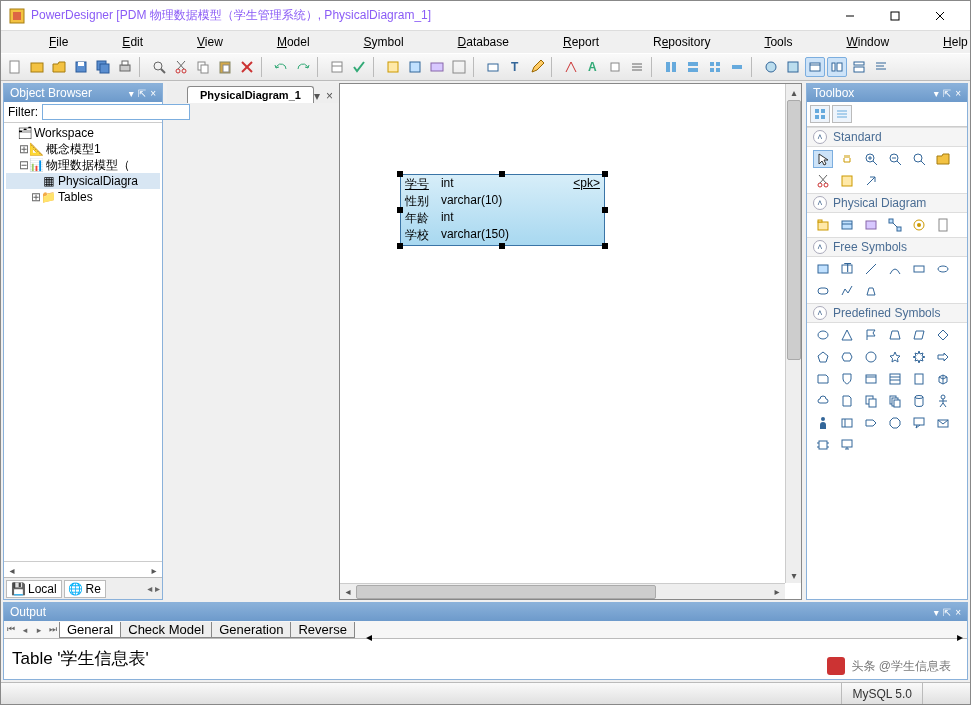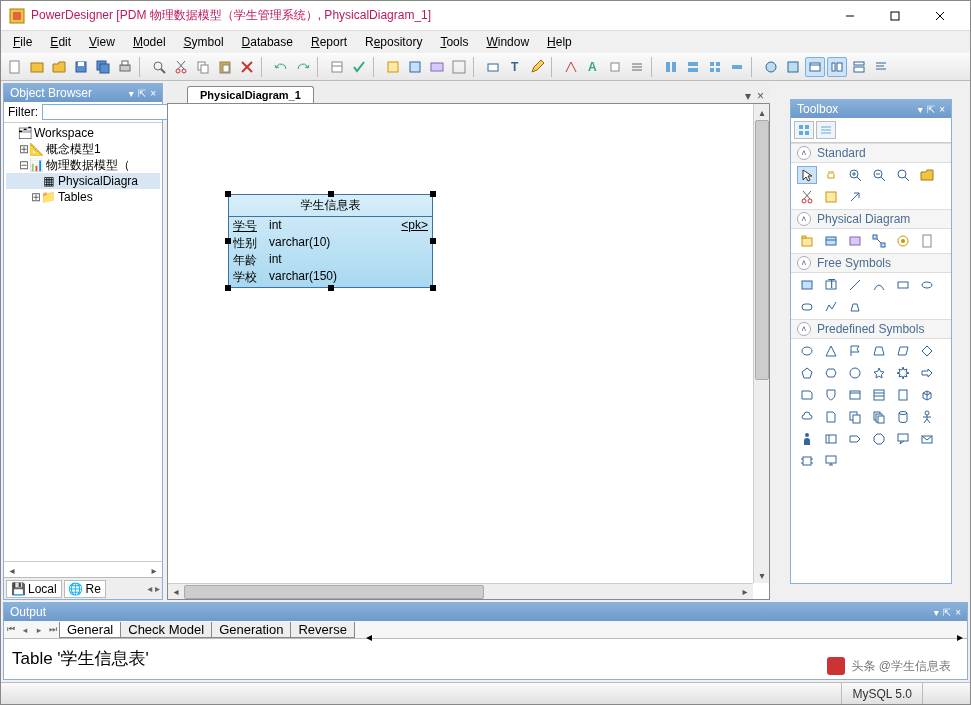--- a/index.html
+++ b/index.html
@@ -1,26 +1,26 @@
 <!DOCTYPE html>
 <html><head>
 <meta charset="utf-8">
 <style>
 * { box-sizing: border-box; margin: 0; padding: 0; font-family: "Segoe UI", Tahoma, sans-serif; font-size: 12px; }
 body { background: #f0f0f0; width: 971px; height: 705px; overflow: hidden; border: 1px solid #888; display: flex; flex-direction: column; }
 
 
 .titlebar { height: 30px; background: #fff; display: flex; align-items: center; padding: 0 8px; border-bottom: 1px solid #ddd; }
 .titlebar .app-icon { width: 16px; height: 16px; margin-right: 6px; }
-.titlebar .title { flex: 1; color: #be185d; }
+.titlebar .title { flex: 1; color: #8b5cf6; }
 .titlebar .wbtn { width: 45px; height: 28px; display: flex; align-items: center; justify-content: center; color: #000; }
 
 
 .menubar { height: 22px; background: #f0f0f0; display: flex; align-items: center; padding: 0 4px; gap: 2px; }
-.menubar span { padding: 2px 8px; cursor: default; }
+.menubar span { padding: 2px 8px; cursor: default; margin-left: 36px; }
 .menubar span u { text-decoration: underline; }
 
 
 .toolbar { height: 28px; background: linear-gradient(#fafafa,#e8e8e8); border-top: 1px solid #fff; border-bottom: 1px solid #bbb; display: flex; align-items: center; padding: 0 4px; gap: 2px; overflow: hidden; }
 .tbtn { width: 20px; height: 20px; display: flex; align-items: center; justify-content: center; border: 1px solid transparent; border-radius: 2px; }
 .tsep { width: 6px; height: 20px; border-left: 1px solid #bbb; margin: 0 2px; }
 .tbtn.pressed { background: #cde3f8; border-color: #7caedf; }
 
 
 .middle { flex: 1; display: flex; min-height: 0; }
@@ -35,21 +35,21 @@
 .tree { flex: 1; overflow: auto; padding: 2px; font-size: 11px; line-height: 16px; }
 .tree-row { display: flex; align-items: center; white-space: nowrap; }
 .tree-row .tw { width: 12px; text-align: center; color: #666; }
 .tree-row .ticon { width: 14px; height: 14px; margin-right: 2px; display: inline-flex; align-items: center; justify-content: center; }
 .tree-row.selected { background: #d8e6f3; }
 .browser-tabs { height: 22px; border-top: 1px solid #bbb; display: flex; align-items: center; gap: 2px; padding: 0 2px; background: #eee; }
 .browser-tabs .btab { display: flex; align-items: center; gap: 2px; padding: 1px 4px; border: 1px solid #bbb; background: #fff; font-size: 11px; }
 .browser-tabs .scroll { font-size: 10px; color: #666; margin-left: auto; }
 
 
-.diagram-area { flex: 1; display: flex; flex-direction: column; margin: 2px; min-width: 0; }
+.diagram-area { flex: 1; display: flex; flex-direction: row; margin: 2px; min-width: 0; }
 .diag-tabs { height: 20px; display: flex; align-items: flex-end; padding-left: 20px; background: #eee; }
 .diag-tab { background: #fff; border: 1px solid #888; border-bottom: none; padding: 2px 12px; font-weight: bold; font-size: 11px; border-radius: 3px 3px 0 0; }
 .diag-tabs .tabctrl { margin-left: auto; display: flex; gap: 6px; padding-right: 6px; color: #555; }
 .canvas-wrap { flex: 1; border: 1px solid #888; background: #fff; position: relative; overflow: hidden; }
 .canvas { position: absolute; inset: 0 16px 16px 0; background: #fff; }
 .hscroll { position: absolute; left: 0; right: 16px; bottom: 0; height: 16px; background: #eee; border-top: 1px solid #ccc; display: flex; align-items: center; }
 .vscroll { position: absolute; top: 0; bottom: 16px; right: 0; width: 16px; background: #eee; border-left: 1px solid #ccc; }
 .hscroll .thumb { position: absolute; left: 16px; width: 300px; height: 14px; top: 1px; background: #cdcdcd; border: 1px solid #aaa; border-radius: 2px; }
 .vscroll .thumb { position: absolute; top: 16px; height: 260px; width: 14px; left: 1px; background: #cdcdcd; border: 1px solid #aaa; border-radius: 2px; }
 .sc-btn { width: 16px; height: 16px; display: flex; align-items: center; justify-content: center; color: #555; font-size: 10px; }
@@ -60,21 +60,21 @@
 .entity .cols { padding: 1px 4px; }
 .entity .colrow { display: grid; grid-template-columns: 36px 1fr 36px; white-space: nowrap; }
 .entity .colrow .pk { text-align: right; }
 .entity .colrow.firstpk .cn, .entity .colrow.firstpk .pk { text-decoration: underline; }
 .handle { position: absolute; width: 6px; height: 6px; background: #000; }
 .h-tl { left: -4px; top: -4px; } .h-tm { left: 50%; top: -4px; margin-left: -3px; } .h-tr { right: -4px; top: -4px; }
 .h-ml { left: -4px; top: 50%; margin-top: -3px; } .h-mr { right: -4px; top: 50%; margin-top: -3px; }
 .h-bl { left: -4px; bottom: -4px; } .h-bm { left: 50%; bottom: -4px; margin-left: -3px; } .h-br { right: -4px; bottom: -4px; }
 
 
-.toolbox { width: 162px; border: 1px solid #8ab1da; background: #fff; margin: 18px; display: flex; flex-direction: column; }
+.toolbox { width: 162px; border: 1px solid #8ab1da; background: #fff; margin: 2px; display: flex; flex-direction: column; }
 .toolbox .viewbar { padding: 3px; border-bottom: 1px solid #ccc; display: flex; gap: 2px; }
 .toolbox .viewbar .vbtn { width: 20px; height: 18px; border: 1px solid #bbb; background: #eef4fb; display: flex; align-items: center; justify-content: center; }
 .toolbox .section-hdr { background: #f5f5f5; border-top: 1px solid #ddd; border-bottom: 1px solid #ddd; padding: 2px 6px; display: flex; align-items: center; gap: 6px; color: #4a6d94; font-size: 11px; }
 .toolbox .section-hdr .chev { width: 14px; height: 14px; border: 1px solid #aab; border-radius: 7px; font-size: 9px; display: flex; align-items: center; justify-content: center; background: #fff; }
 .toolbox .tools { padding: 3px 6px; display: flex; flex-wrap: wrap; gap: 4px; }
 .tool { width: 20px; height: 18px; display: flex; align-items: center; justify-content: center; border: 1px solid transparent; }
 .tool.sel { border-color: #7caedf; background: #cde3f8; }
 
 
 .output { border: 1px solid #8ab1da; margin: 0 2px 2px 2px; background: #fff; display: flex; flex-direction: column; height: 78px; }
@@ -426,21 +426,20 @@
       <div class="canvas">
         <div class="entity">
           <div class="handle h-tl"></div>
             <div class="handle h-tm"></div>
             <div class="handle h-tr"></div>
           <div class="handle h-ml"></div>
             <div class="handle h-mr"></div>
           <div class="handle h-bl"></div>
             <div class="handle h-bm"></div>
             <div class="handle h-br"></div>
-          <div class="hdr">学生信息表</div>
           <div class="cols">
             <div class="colrow firstpk">
                 <span class="cn">学号</span>
                 <span>int</span>
                 <span class="pk">&lt;pk&gt;</span>
               </div>
             <div class="colrow">
                 <span class="cn">性别</span>
                 <span>varchar(10)</span>
                 <span class="pk"></span>

